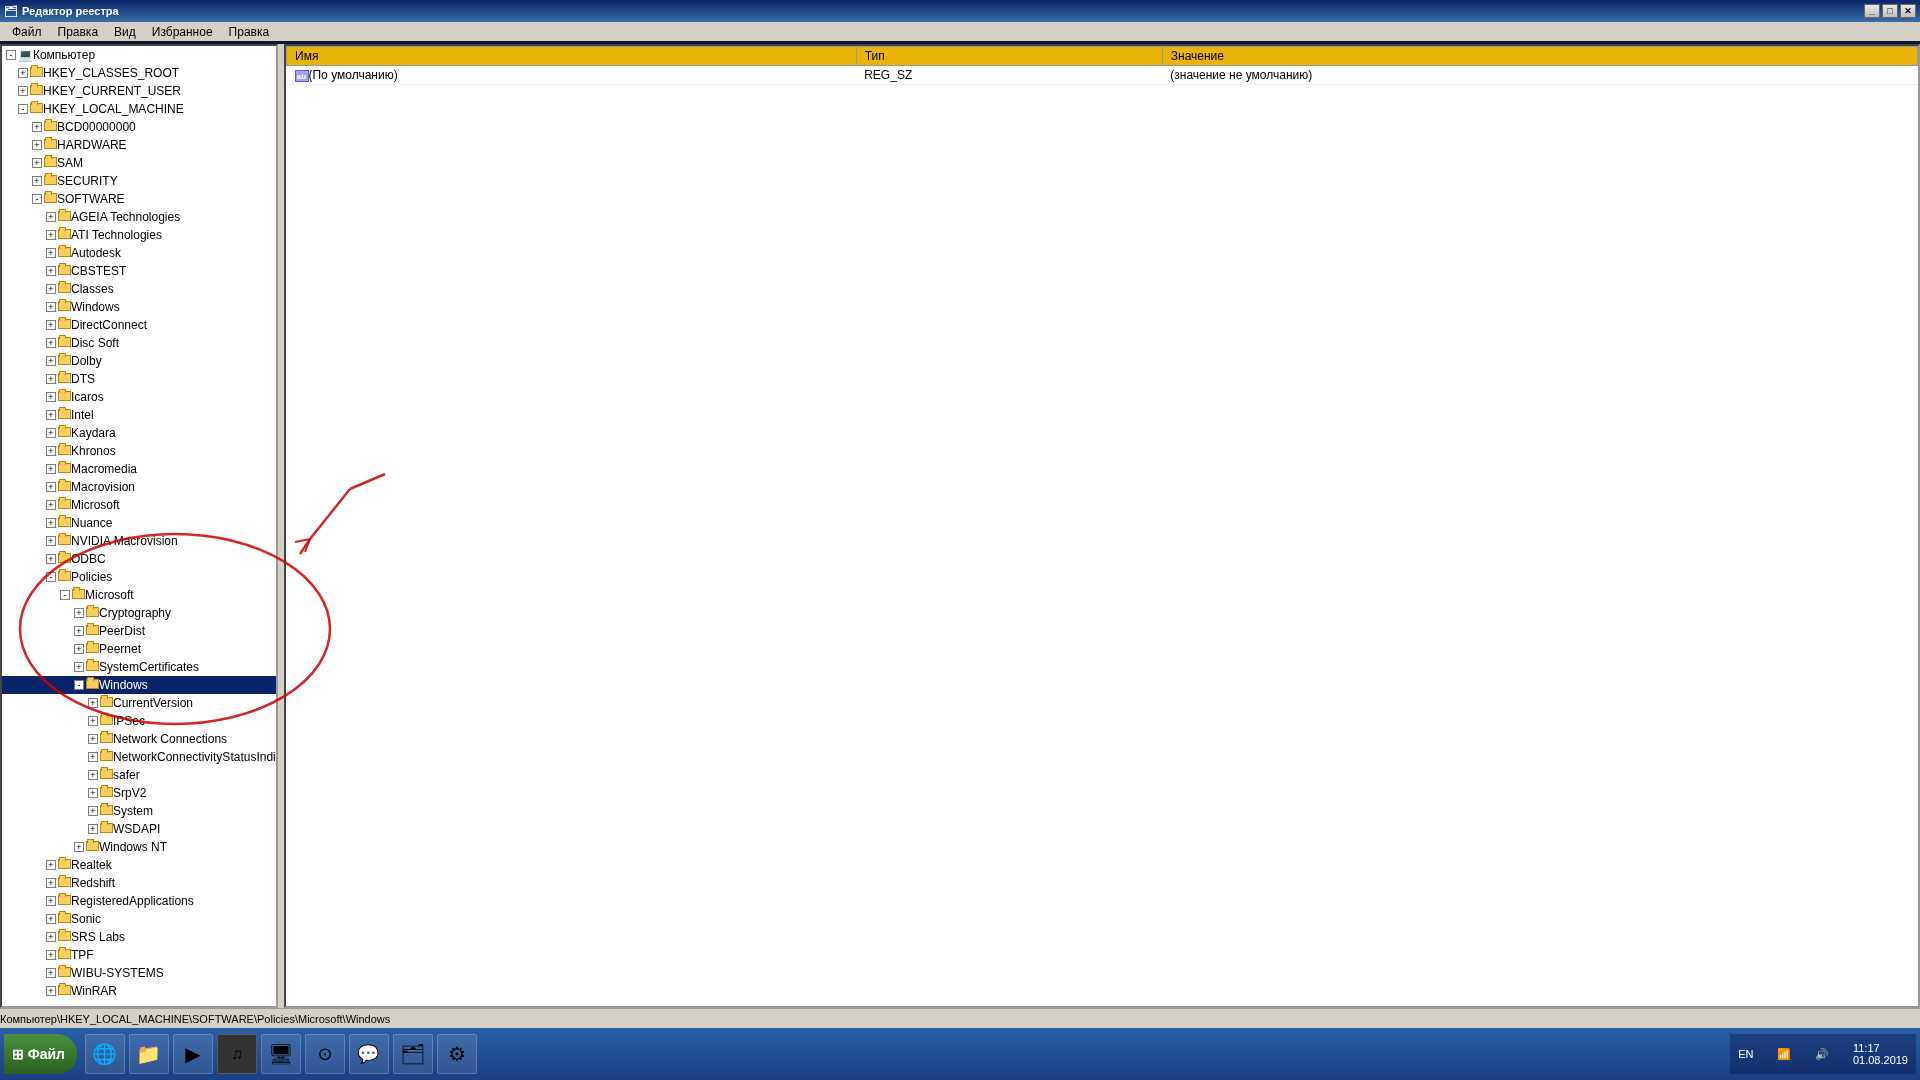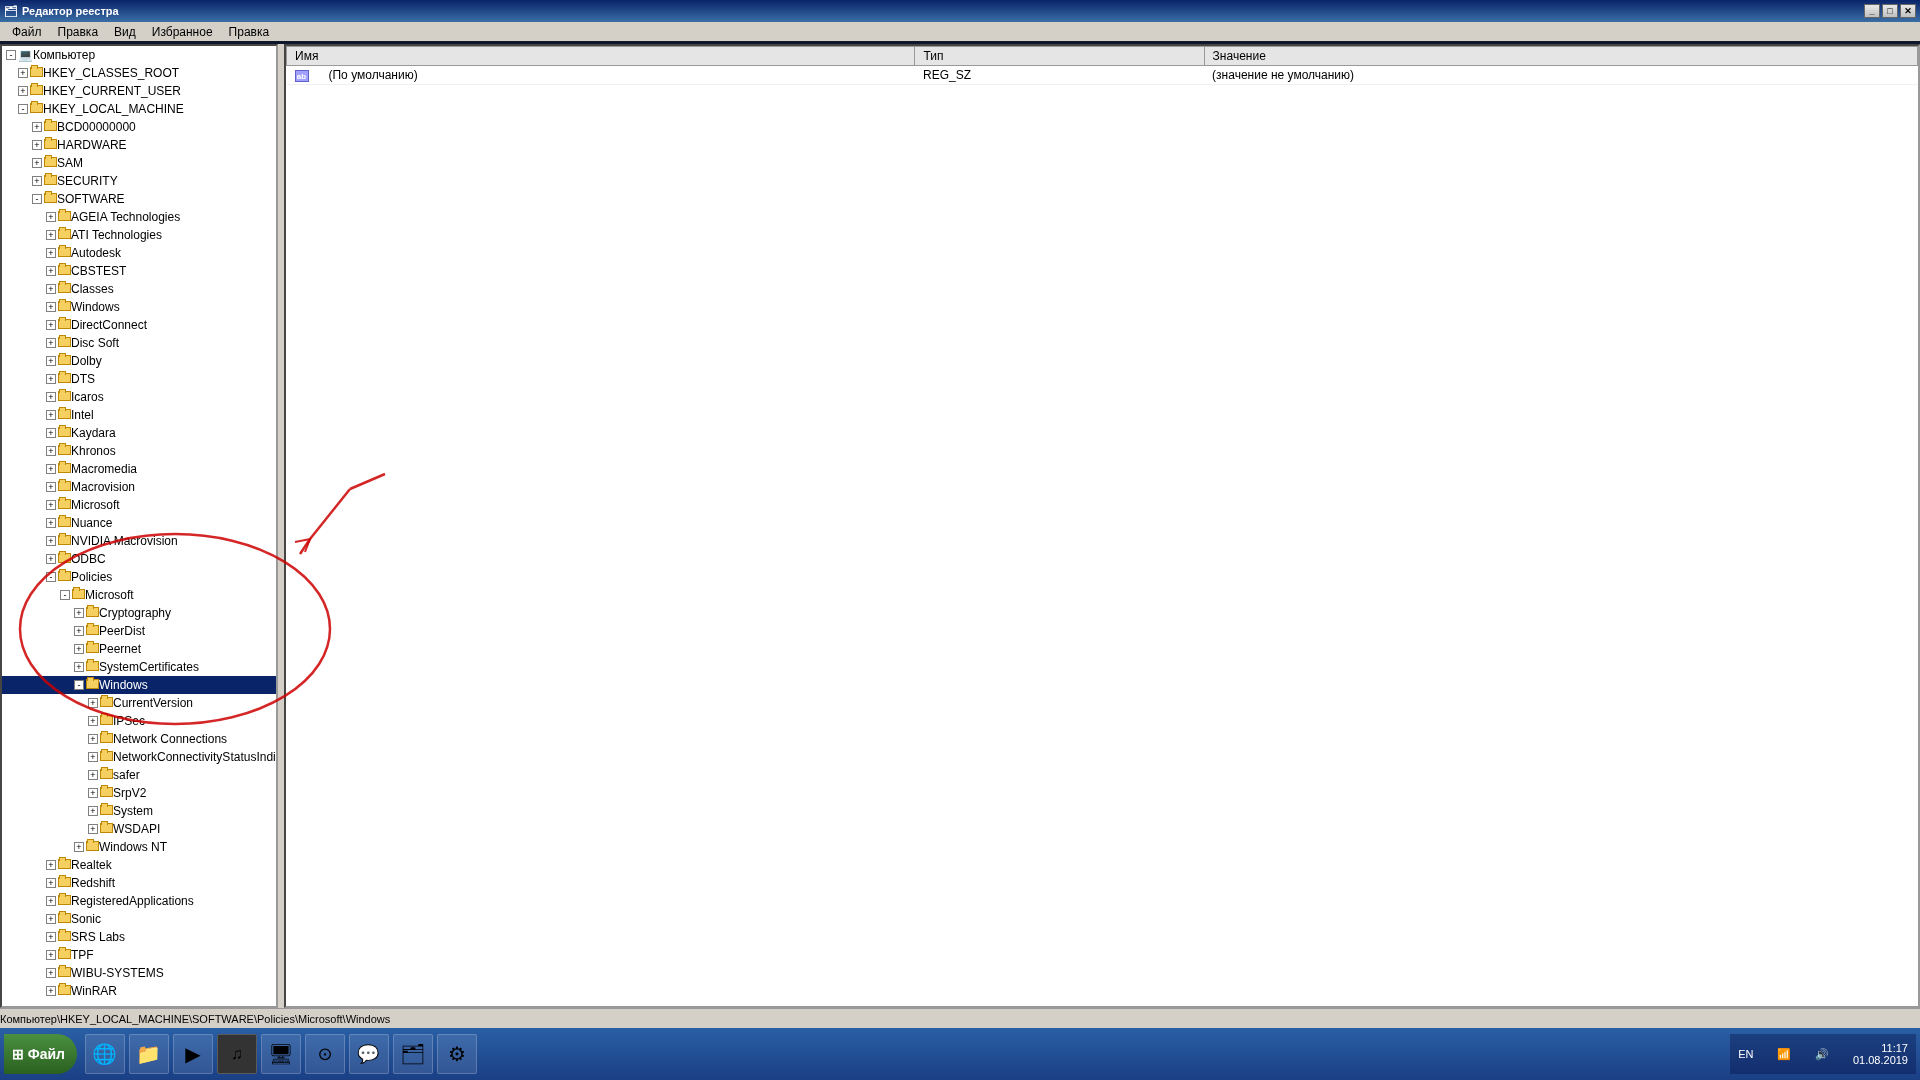--- a/index.html
+++ b/index.html
@@ -132,21 +132,21 @@
     .indent-4 { padding-left: 56px; }
     .indent-5 { padding-left: 70px; }
     .indent-6 { padding-left: 84px; }
 
     
     .values-table {
       width: 100%;
       border-collapse: collapse;
     }
     .values-table th {
-      background: #e5e5e5;
+      background: #eab308;
       border: 1px solid #999;
       padding: 2px 8px;
       text-align: left;
       font-weight: normal;
       height: 18px;
     }
     .values-table td {
       border-bottom: 1px solid #f0f0f0;
       padding: 2px 8px;
       height: 18px;
@@ -520,21 +520,21 @@
     <table class="values-table">
       <thead>
         <tr>
           <th>Имя</th>
           <th>Тип</th>
           <th>Значение</th>
         </tr>
       </thead>
       <tbody id="values-tbody">
       <tr class="value-row">
-            <td><span style="display: inline-block; background: rgb(160, 160, 255); border: 1px solid rgb(96, 96, 204); width: 14px; height: 12px; font-size: 8px; text-align: center; line-height: 12px; margin-right: 20px; color: white; font-weight: bold;">ab</span>(По умолчанию)</td>
+            <td><span style="display: inline-block; background: rgb(160, 160, 255); border: 1px solid rgb(96, 96, 204); width: 14px; height: 12px; font-size: 8px; text-align: center; line-height: 12px; margin-right: 0; color: white; font-weight: bold;">ab</span>(По умолчанию)</td>
             <td>REG_SZ</td>
             <td>(значение не умолчанию)</td>
           </tr>
         </tbody>
     </table>
   </div>
 </div>
 
 <div class="status-bar">
   <span>Компьютер\HKEY_LOCAL_MACHINE\SOFTWARE\Policies\Microsoft\Windows</span>
@@ -564,18 +564,18 @@
     <div class="taskbar-icon" title="Display">🖥</div>
     <div class="taskbar-icon" title="Chrome" style="font-size:18px;">⊙</div>
     <div class="taskbar-icon" title="Skype" style="color:#00aff0; font-size:18px;">💬</div>
     <div class="taskbar-icon" title="Folder">🗂</div>
     <div class="taskbar-icon" title="Misc">⚙</div>
   </div>
   <div class="taskbar-tray">
     <span>EN</span>
     <span>📶</span>
     <span>🔊</span>
-    <div style="display:flex;flex-direction:column;align-items:flex-end;">
+    <div style="display:flex;flex-direction:column;">
       <span>11:17</span>
       <span>01.08.2019</span>
     </div>
   </div>
 </div>
 
 </body></html>

